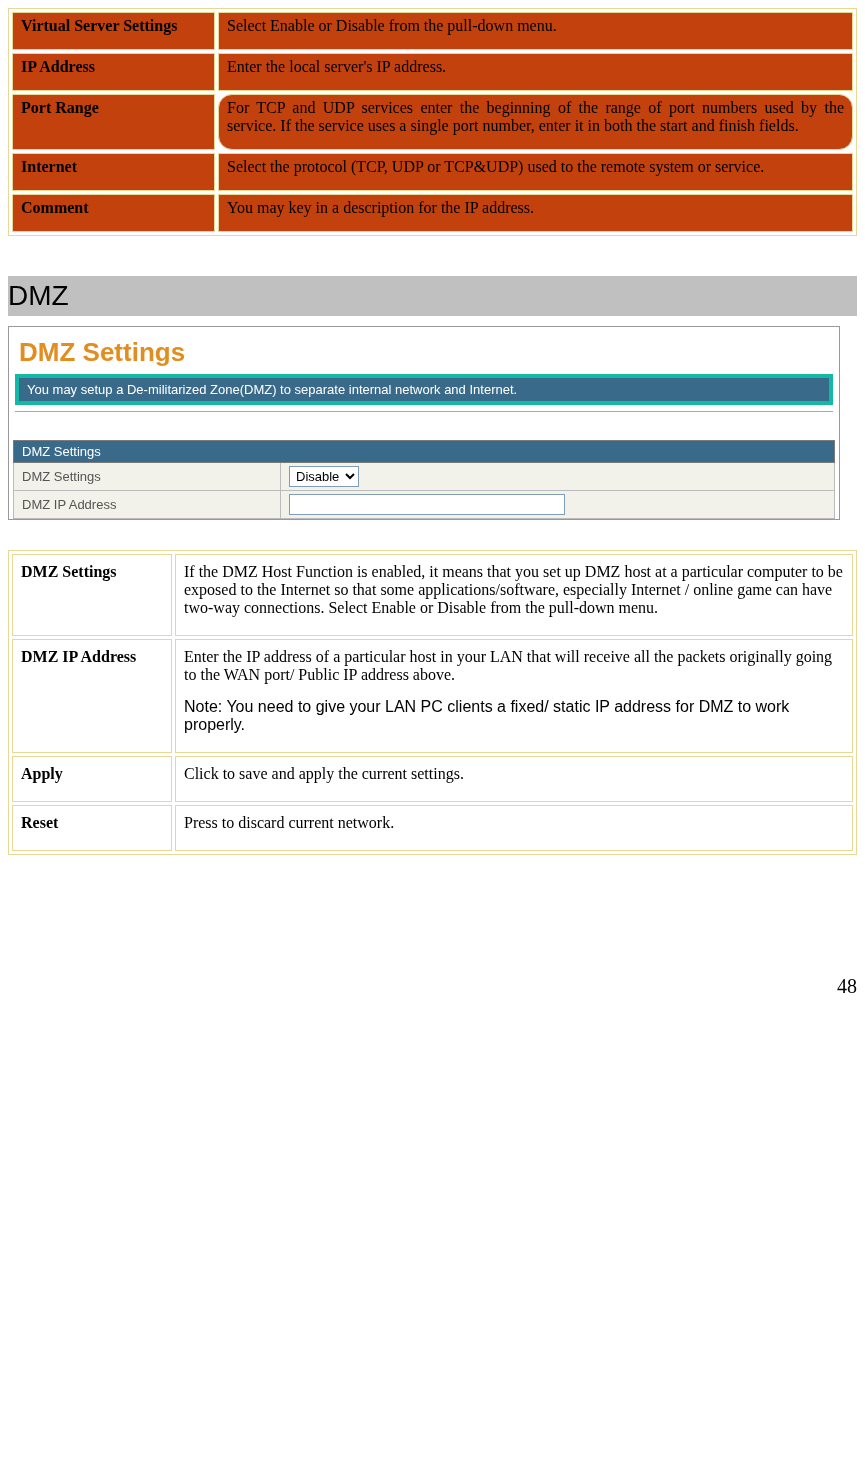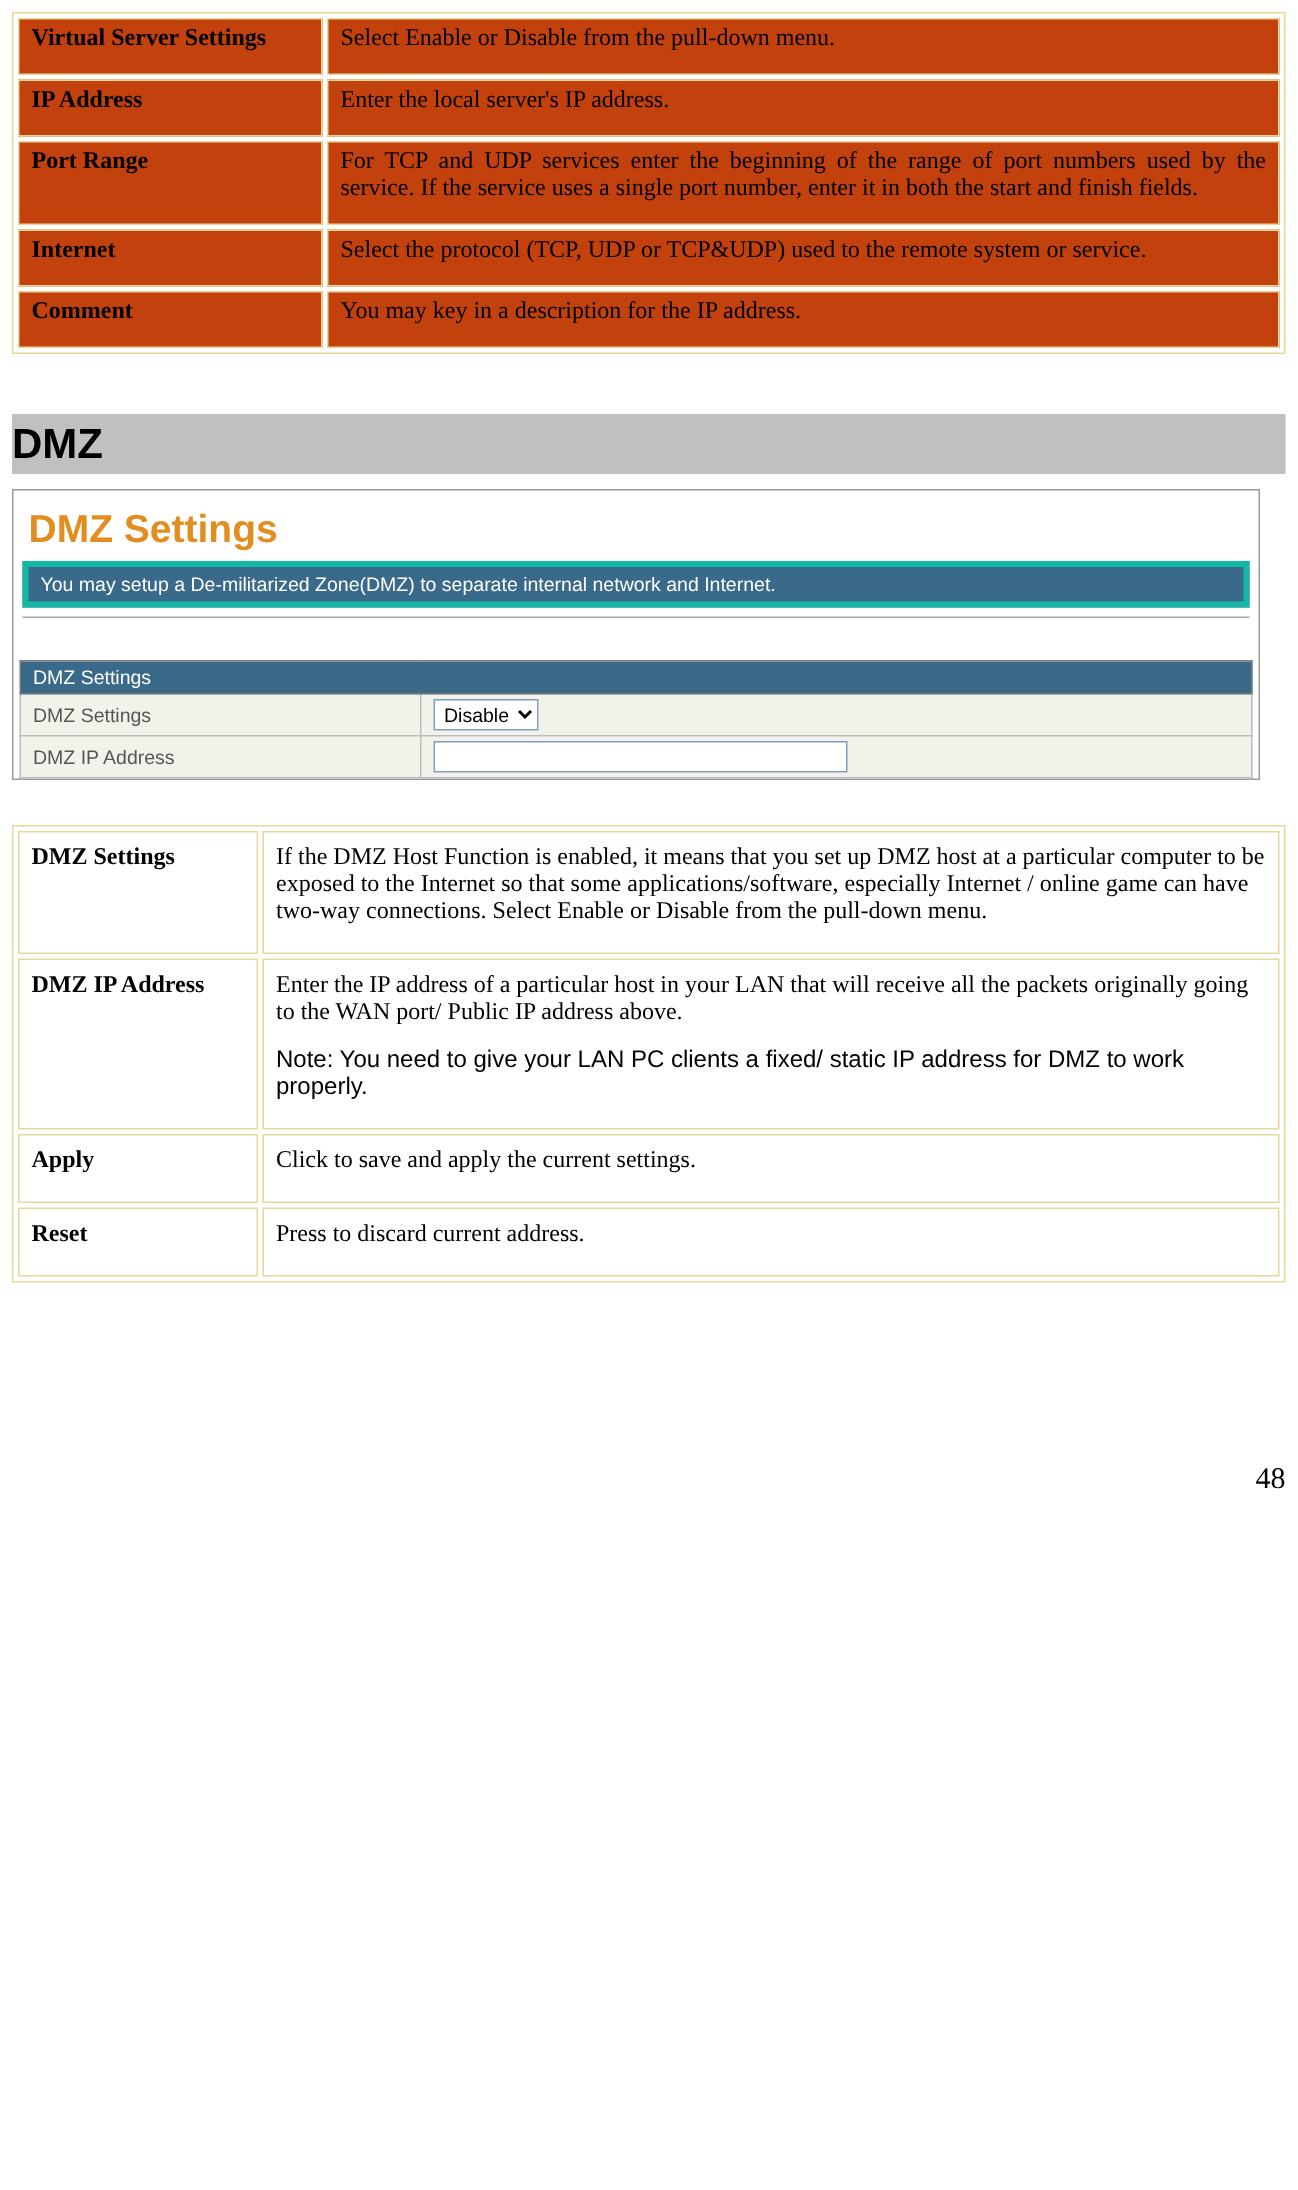--- a/index.html
+++ b/index.html
@@ -46,21 +46,21 @@
       width: 142px;
     }
     .note {
       font-family: Arial, sans-serif;
       font-weight: normal;
       margin-top: 14px;
     }
     .section-header {
       background: #c0c0c0;
       font-family: Arial, sans-serif;
-      font-weight: bold;
+      font-weight: normal;
       font-size: 28px;
       padding: 4px 0;
       margin-bottom: 10px;
     }
     .screenshot {
       border: 1px solid #999;
       padding: 0;
       font-family: Tahoma, Arial, sans-serif;
       font-size: 13px;
       color: #333;
@@ -141,20 +141,21 @@
       width: 26px;
     }
     .pageno {
       text-align: right;
       margin-top: 120px;
       font-family: "Times New Roman", serif;
       font-size: 20px;
     }
     .justify {
       text-align: justify;
+      border-radius: 14px;
     }
   </style>
 </head>
 <body>
 
 <table class="desc-table">
   <tbody>
       <tr>
     <td class="key">Virtual Server Settings</td>
     <td>Select Enable or Disable from the pull-down menu.</td>
@@ -219,18 +220,18 @@
       <span>Enter the IP address of a particular host in your LAN that will receive all the packets originally going to the WAN port/ Public IP address above.</span>
       <div class="note">Note: You need to give your LAN PC clients a fixed/ static IP address for DMZ to work properly.</div>
     </td>
   </tr>
   <tr>
     <td class="key">Apply</td>
     <td>Click to save and apply the current settings.</td>
   </tr>
   <tr>
     <td class="key">Reset</td>
-    <td>Press to discard current address.</td>
+    <td>Press to discard current network.</td>
   </tr>
 </tbody>
   </table>
 
 <div class="pageno">48</div>
 
 </body></html>

